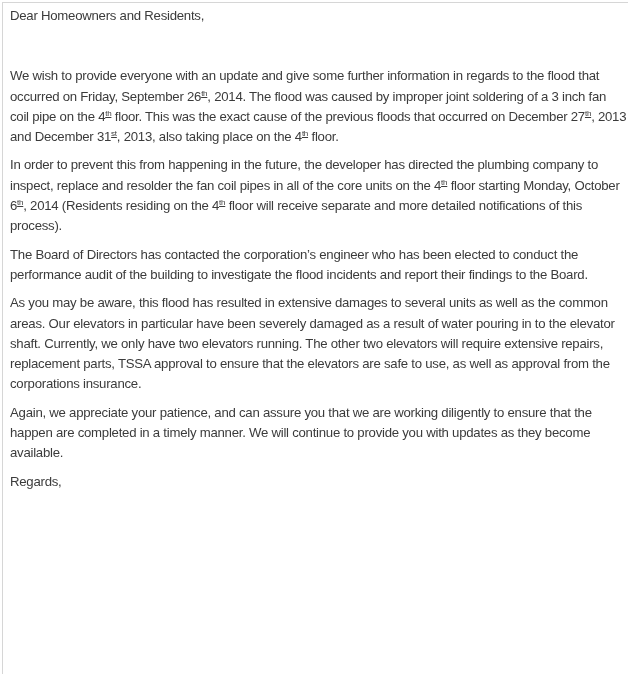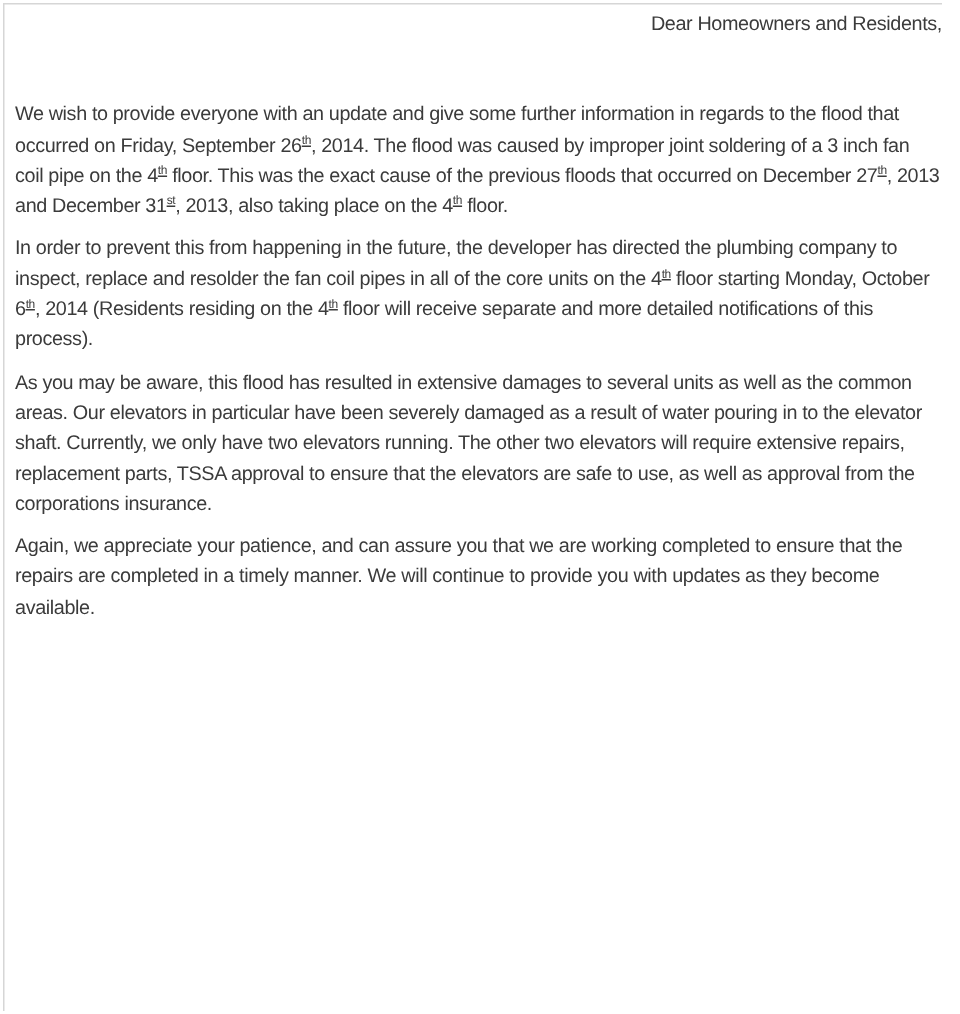--- a/index.html
+++ b/index.html
@@ -9,30 +9,32 @@
       border-top: 1px solid #d6d6d6; border-left: 1px solid #d6d6d6;
       box-sizing: border-box;
     }
     .letter {
       position: absolute; left: 10px; top: 6px; width: 618px;
       font-family: "Liberation Sans", sans-serif;
       font-size: 13.2px; line-height: 20.3px; color: #3b3b3b;
       letter-spacing: -0.25px;
     }
     .letter p { margin: 0 0 8px 0; }
-    .salutation { margin-bottom: 40px !important; text-align: right; }
+    .salutation { margin-bottom: 40px !important; }
     sup { font-size: 8px; line-height: 0; vertical-align: 5px; text-decoration: underline; }
   </style>
 </head>
 <body>
 
 <div class="frame"></div>
 
 <div class="letter">
   <p class="salutation">Dear Homeowners and Residents,</p>
 
   <p><span>We wish to provide everyone with an update and give some further information in regards to the flood that occurred on Friday, September 26</span><sup>th</sup><span>, 2014. The flood was caused by improper joint soldering of a 3 inch fan coil pipe on the 4</span><sup>th</sup><span> floor. This was the exact cause of the previous floods that occurred on December 27</span><sup>th</sup><span>, 2013 and December 31</span><sup>st</sup><span>, 2013, also taking place on the 4</span><sup>th</sup><span> floor.</span></p>
 
   <p><span>In order to prevent this from happening in the future, the developer has directed the plumbing company to inspect, replace and resolder the fan coil pipes in all of the core units on the 4</span><sup>th</sup><span> floor starting Monday, October 6</span><sup>th</sup><span>, 2014 (Residents residing on the 4</span><sup>th</sup><span> floor will receive separate and more detailed notifications of this process).</span></p>
 
+  <p>The Board of Directors has contacted the corporation’s engineer who has been elected to conduct the performance audit of the building to investigate the flood incidents and report their findings to the Board.</p>
   <p>As you may be aware, this flood has resulted in extensive damages to several units as well as the common areas. Our elevators in particular have been severely damaged as a result of water pouring in to the elevator shaft. Currently, we only have two elevators running. The other two elevators will require extensive repairs, replacement parts, TSSA approval to ensure that the elevators are safe to use, as well as approval from the corporations insurance.</p>
-  <p>Again, we appreciate your patience, and can assure you that we are working completed to ensure that the repairs are completed in a timely manner. We will continue to provide you with updates as they become available.</p>
+  <p>Again, we appreciate your patience, and can assure you that we are working diligently to ensure that the happen are completed in a timely manner. We will continue to provide you with updates as they become available.</p>
+  <p>Regards,</p>
 </div>
 
 </body></html>

